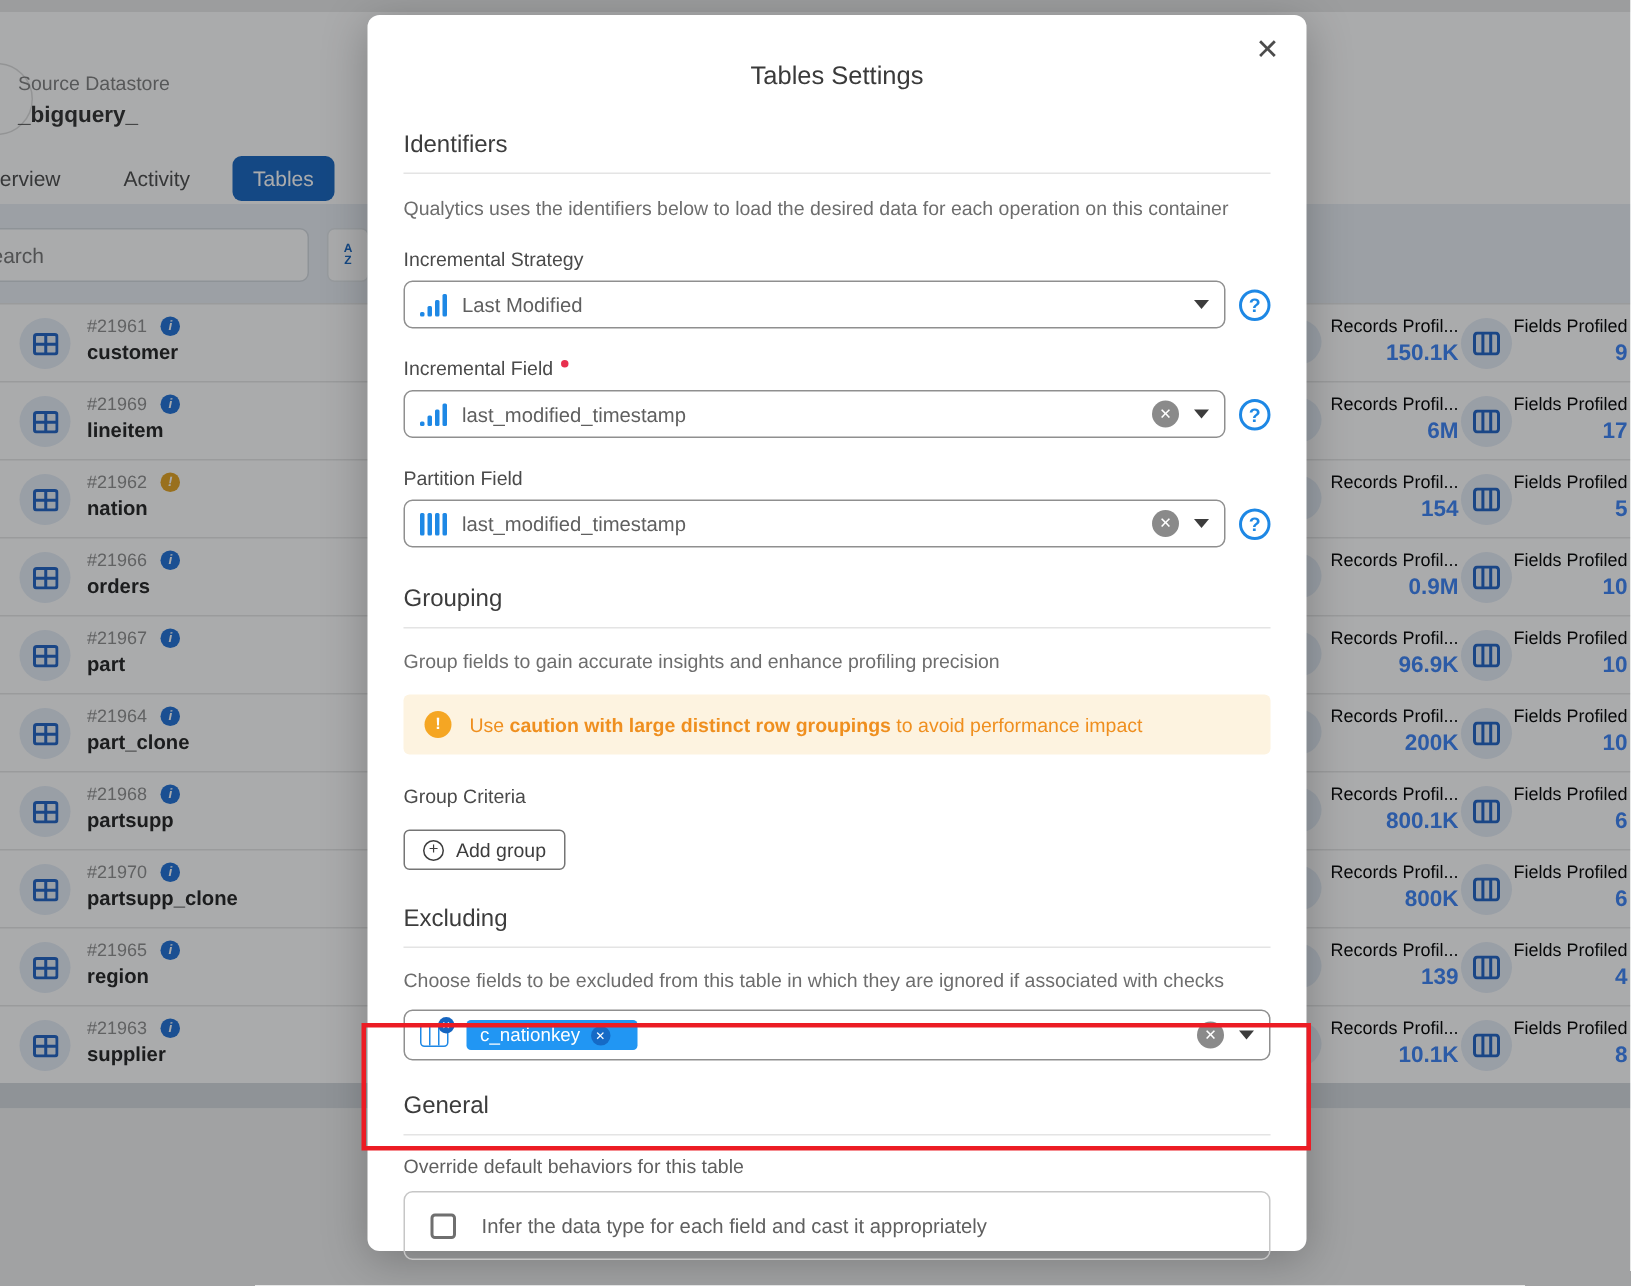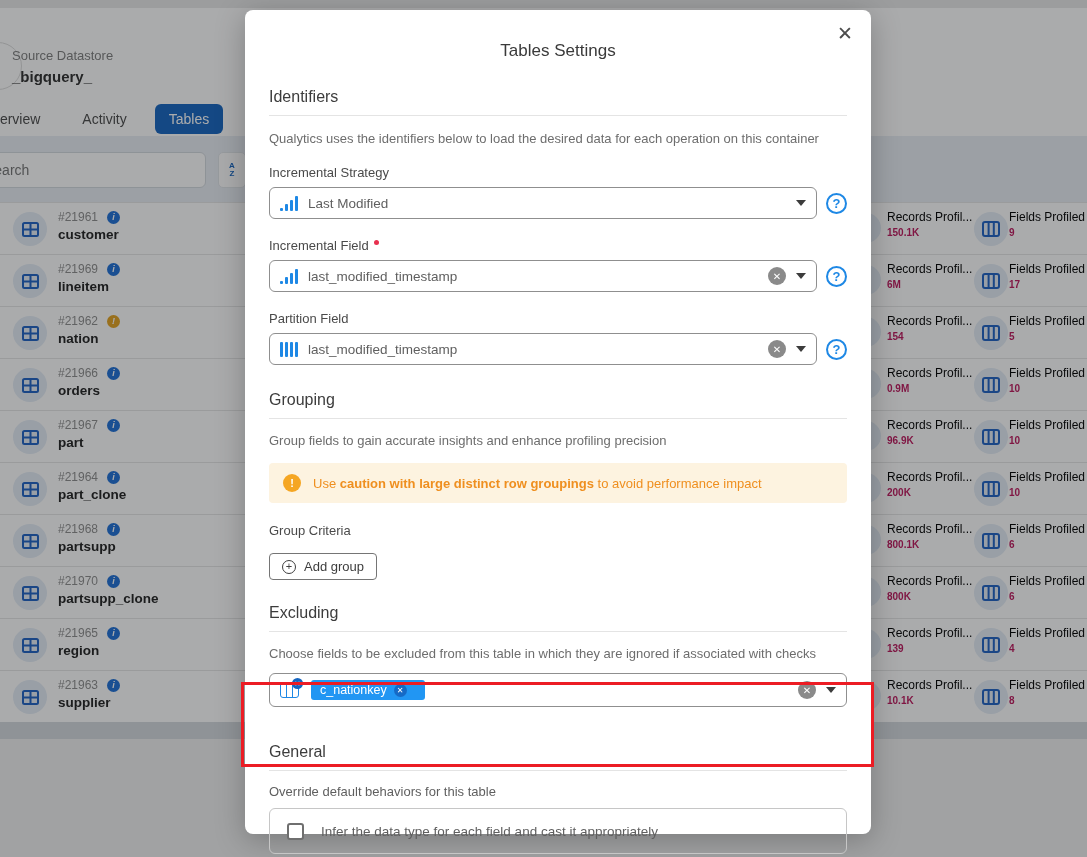--- a/index.html
+++ b/index.html
@@ -39,21 +39,21 @@
                 display:flex; align-items:center; justify-content:center; font-style:italic; }
   .status-dot.info { background:#1e6fd6; }
   .status-dot.warning { background:#e5a320; }
   .row-name { margin-top:3px; font-size:13.5px; font-weight:700; color:#222; }
   .edge-arc { position:absolute; left:851px; top:10px; width:30px; height:30px; border-radius:50%;
               background:#e4ecf6; }
   .cell { position:absolute; top:7px; }
   .cell-records { left:887px; }
   .cell-fields { left:1009px; }
   .cell-label { font-size:12px; color:#000000; white-space:nowrap; }
-  .cell-value { margin-top:3px; font-size:10px; font-weight:700; color:#be185d; }
+  .cell-value { margin-top:3px; font-size:15px; font-weight:700; color:#3b82f6;text-align:right; }
   .fields-circle { position:absolute; left:974px; top:9px; width:34px; height:34px; }
   .bottomstrip { position:absolute; top:722px; left:0; right:0; height:17px; background:#d5d9de; }
   .pagebottom { position:absolute; top:739px; left:0; right:0; bottom:0; background:#f1f1f1; }
   
   .overlay { position:absolute; inset:0; background:rgba(20,22,26,0.36); z-index:40; }
   .modal { position:absolute; left:245px; top:10px; width:626px; height:824px; background:#fff;
            border-radius:8px; z-index:50; padding:14px 24px 0; box-shadow:0 6px 30px rgba(0,0,0,.25); }
   .m-close { position:absolute; top:14px; right:18px; font-size:19px; color:#4c4c4c; cursor:pointer; line-height:1; }
   .m-title { margin-top:17px; text-align:center; font-size:17px; font-weight:500; color:#3a3a3a; }
   .section-h { font-size:16px; font-weight:500; color:#3c3c3c; }
@@ -599,21 +599,21 @@
     </span>
     <span class="chip">
       <span>c_nationkey</span>
       <span class="chip-x">✕</span>
     </span>
     <span style="flex:1;"></span>
     <span class="clear">✕</span>
     <span class="caret"></span>
   </div>
 
-  <div class="section-h" style="margin-top:36px;">General</div>
+  <div class="section-h" style="margin-top:22px;">General</div>
   <hr class="sec">
   <div class="desc" style="margin-top:13px; color:#5f5f5f;">Override default behaviors for this table</div>
 
   <div class="checkbox-box">
     <span class="checkbox"></span>
     <span class="cb-label">Infer the data type for each field and cast it appropriately</span>
   </div>
 
   
 </div>

